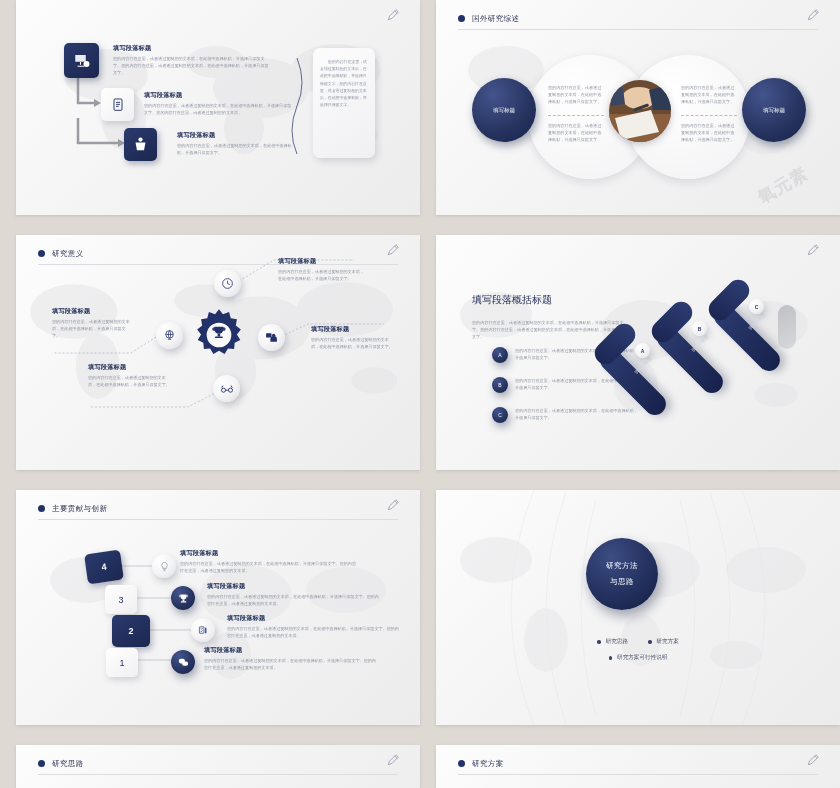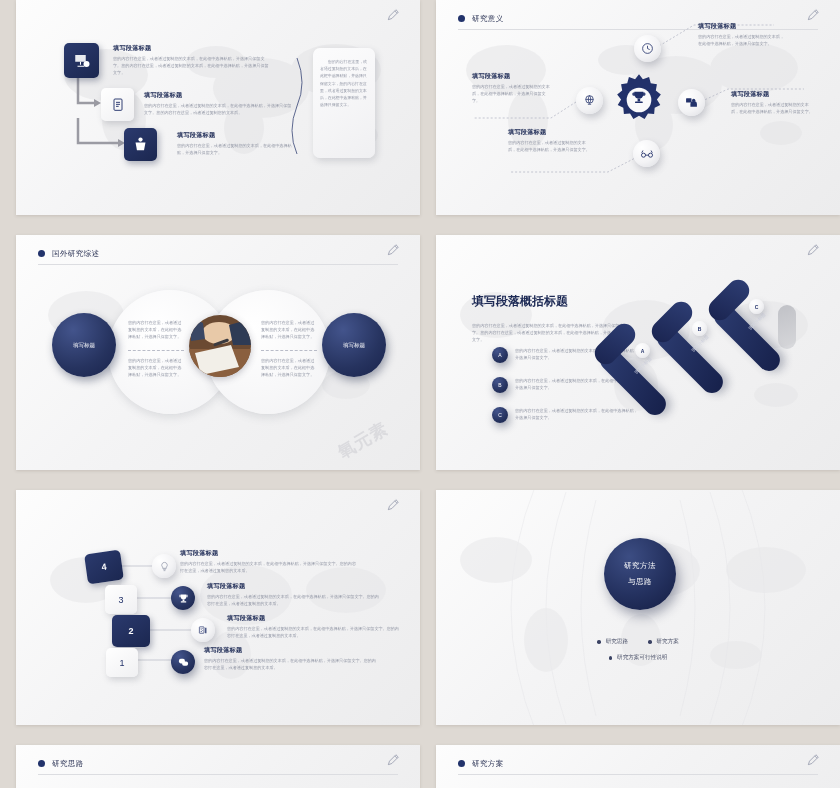--- a/index.html
+++ b/index.html
@@ -141,20 +141,72 @@
       <div class="body">您的内容打在这里，或者通过复制您的文本后，在此框中选择粘贴，并选择只保留文字。</div>
     </div>
 
     <div style="position:absolute;left:297px;top:48px;width:62px;height:110px;background:linear-gradient(150deg,#fcfcfd,#f0f0f2);border-radius:7px;box-shadow:2px 3px 7px rgba(80,85,100,.2);padding:10px 7px">
       <div class="body" style="text-indent:8px;line-height:1.85;font-size:3.9px">您的内容打在这里，或者通过复制您的文本后，在此框中选择粘贴，并选择只保留文字，您的内容打在这里，或者通过复制您的文本后，在此框中选择粘贴，并选择只保留文字。</div>
     </div>
   </div>
 
   <div class="slide">
     <div class="map">
+      <svg viewBox="0 0 404 235" preserveAspectRatio="xMidYMid slice">
+        <g fill="#e6e6e8">
+            <ellipse cx="70" cy="80" rx="38" ry="24"></ellipse>
+            <ellipse cx="250" cy="95" rx="46" ry="28"></ellipse>
+            <ellipse cx="330" cy="150" rx="24" ry="14"></ellipse>
+          </g>
+      </svg>
+    </div>
+    <div class="hdr">
+      <span class="dot"></span>
+      <span class="ttl">国外研究综述</span>
+    </div>
+    <div class="pencil">
+      <svg viewBox="0 0 24 24" fill="none" stroke="currentColor" stroke-width="1.3">
+          <path d="M4 20l2-6 11-11 4 4-11 11-6 2z"></path>
+          <path d="M15 5l4 4"></path>
+        </svg>
+    </div>
+
+    <div style="position:absolute;left:92px;top:55px;width:124px;height:124px;border-radius:50%;background:radial-gradient(circle at 38% 30%,#ffffff,#f2f2f4);box-shadow:0 3px 10px rgba(80,85,100,.16)"></div>
+    <div style="position:absolute;left:190px;top:55px;width:124px;height:124px;border-radius:50%;background:radial-gradient(circle at 38% 30%,#ffffff,#f2f2f4);box-shadow:0 3px 10px rgba(80,85,100,.16)"></div>
+
+    <div style="position:absolute;left:173px;top:80px;width:62px;height:62px;border-radius:50%;overflow:hidden;box-shadow:0 2px 7px rgba(60,60,80,.3)">
+      <svg viewBox="0 0 62 62" width="62" height="62">
+        <rect width="62" height="62" fill="#6b4a32"></rect>
+        <path d="M0 34h62v28H0z" fill="#8a5f3e"></path>
+        <path d="M6 38 L42 30 L50 52 L12 60z" fill="#f2efe8"></path>
+        <ellipse cx="30" cy="18" rx="17" ry="11" fill="#e8c9a8"></ellipse>
+        <path d="M40 10 L62 4 L62 30 L44 30z" fill="#2e3b55"></path>
+        <path d="M14 8 L2 2 L2 26 L16 24z" fill="#3a4764"></path>
+        <rect x="24" y="26" width="16" height="3" rx="1.5" fill="#3b3b40" transform="rotate(-20 32 27)"></rect>
+      </svg>
+    </div>
+
+    <div class="ballb" style="position:absolute;left:36px;top:78px;width:64px;height:64px;font-size:5.5px">
+      <span>填写标题</span>
+    </div>
+    <div class="ballb" style="position:absolute;left:306px;top:78px;width:64px;height:64px;font-size:5.5px">
+      <span>填写标题</span>
+    </div>
+
+    <div style="position:absolute;left:112px;top:84px;width:56px" class="body">您的内容打在这里，或者通过复制您的文本后，在此框中选择粘贴，并选择只保留文字。</div>
+    <div style="position:absolute;left:112px;top:122px;width:56px" class="body">您的内容打在这里，或者通过复制您的文本后，在此框中选择粘贴，并选择只保留文字。</div>
+    <div style="position:absolute;left:112px;top:115px;width:56px" class="dash"></div>
+    <div style="position:absolute;left:245px;top:84px;width:56px" class="body">您的内容打在这里，或者通过复制您的文本后，在此框中选择粘贴，并选择只保留文字。</div>
+    <div style="position:absolute;left:245px;top:122px;width:56px" class="body">您的内容打在这里，或者通过复制您的文本后，在此框中选择粘贴，并选择只保留文字。</div>
+    <div style="position:absolute;left:245px;top:115px;width:56px" class="dash"></div>
+    <div class="wm2">氧元素</div>
+  </div>
+
+  <div class="slide">
+    <div class="map">
       <svg viewBox="0 0 404 215" preserveAspectRatio="xMidYMid slice">
         <g fill="#e4e4e6">
           <ellipse cx="70" cy="70" rx="40" ry="25"></ellipse>
             <ellipse cx="92" cy="120" rx="20" ry="30"></ellipse>
           <ellipse cx="190" cy="60" rx="28" ry="15"></ellipse>
             <ellipse cx="240" cy="85" rx="46" ry="29"></ellipse>
           <ellipse cx="218" cy="125" rx="19" ry="25"></ellipse>
             <ellipse cx="318" cy="68" rx="44" ry="25"></ellipse>
           <ellipse cx="345" cy="133" rx="21" ry="12"></ellipse>
         </g>
@@ -231,90 +283,38 @@
     </div>
     <div style="position:absolute;left:72px;top:128px;width:82px">
       <div class="h4">填写段落标题</div>
       <div class="body">您的内容打在这里，或者通过复制您的文本后，在此框中选择粘贴，并选择只保留文字。</div>
     </div>
   </div>
 
   <div class="slide">
     <div class="map">
       <svg viewBox="0 0 404 235" preserveAspectRatio="xMidYMid slice">
-        <g fill="#e6e6e8">
-            <ellipse cx="70" cy="80" rx="38" ry="24"></ellipse>
-            <ellipse cx="250" cy="95" rx="46" ry="28"></ellipse>
-            <ellipse cx="330" cy="150" rx="24" ry="14"></ellipse>
-          </g>
-      </svg>
-    </div>
-    <div class="hdr">
-      <span class="dot"></span>
-      <span class="ttl">国外研究综述</span>
-    </div>
-    <div class="pencil">
-      <svg viewBox="0 0 24 24" fill="none" stroke="currentColor" stroke-width="1.3">
-          <path d="M4 20l2-6 11-11 4 4-11 11-6 2z"></path>
-          <path d="M15 5l4 4"></path>
-        </svg>
-    </div>
-
-    <div style="position:absolute;left:92px;top:55px;width:124px;height:124px;border-radius:50%;background:radial-gradient(circle at 38% 30%,#ffffff,#f2f2f4);box-shadow:0 3px 10px rgba(80,85,100,.16)"></div>
-    <div style="position:absolute;left:190px;top:55px;width:124px;height:124px;border-radius:50%;background:radial-gradient(circle at 38% 30%,#ffffff,#f2f2f4);box-shadow:0 3px 10px rgba(80,85,100,.16)"></div>
-
-    <div style="position:absolute;left:173px;top:80px;width:62px;height:62px;border-radius:50%;overflow:hidden;box-shadow:0 2px 7px rgba(60,60,80,.3)">
-      <svg viewBox="0 0 62 62" width="62" height="62">
-        <rect width="62" height="62" fill="#6b4a32"></rect>
-        <path d="M0 34h62v28H0z" fill="#8a5f3e"></path>
-        <path d="M6 38 L42 30 L50 52 L12 60z" fill="#f2efe8"></path>
-        <ellipse cx="30" cy="18" rx="17" ry="11" fill="#e8c9a8"></ellipse>
-        <path d="M40 10 L62 4 L62 30 L44 30z" fill="#2e3b55"></path>
-        <path d="M14 8 L2 2 L2 26 L16 24z" fill="#3a4764"></path>
-        <rect x="24" y="26" width="16" height="3" rx="1.5" fill="#3b3b40" transform="rotate(-20 32 27)"></rect>
-      </svg>
-    </div>
-
-    <div class="ballb" style="position:absolute;left:36px;top:78px;width:64px;height:64px;font-size:5.5px">
-      <span>填写标题</span>
-    </div>
-    <div class="ballb" style="position:absolute;left:306px;top:78px;width:64px;height:64px;font-size:5.5px">
-      <span>填写标题</span>
-    </div>
-
-    <div style="position:absolute;left:112px;top:84px;width:56px" class="body">您的内容打在这里，或者通过复制您的文本后，在此框中选择粘贴，并选择只保留文字。</div>
-    <div style="position:absolute;left:112px;top:122px;width:56px" class="body">您的内容打在这里，或者通过复制您的文本后，在此框中选择粘贴，并选择只保留文字。</div>
-    <div style="position:absolute;left:112px;top:115px;width:56px" class="dash"></div>
-    <div style="position:absolute;left:245px;top:84px;width:56px" class="body">您的内容打在这里，或者通过复制您的文本后，在此框中选择粘贴，并选择只保留文字。</div>
-    <div style="position:absolute;left:245px;top:122px;width:56px" class="body">您的内容打在这里，或者通过复制您的文本后，在此框中选择粘贴，并选择只保留文字。</div>
-    <div style="position:absolute;left:245px;top:115px;width:56px" class="dash"></div>
-    <div class="wm2">氧元素</div>
-  </div>
-
-  <div class="slide">
-    <div class="map">
-      <svg viewBox="0 0 404 235" preserveAspectRatio="xMidYMid slice">
         <g fill="#e5e5e7">
             <ellipse cx="60" cy="80" rx="36" ry="23"></ellipse>
             <ellipse cx="210" cy="95" rx="44" ry="30"></ellipse>
             <ellipse cx="200" cy="150" rx="22" ry="26"></ellipse>
             <ellipse cx="330" cy="90" rx="42" ry="24"></ellipse>
             <ellipse cx="340" cy="160" rx="22" ry="12"></ellipse>
           </g>
       </svg>
     </div>
     <div class="pencil">
       <svg viewBox="0 0 24 24" fill="none" stroke="currentColor" stroke-width="1.3">
           <path d="M4 20l2-6 11-11 4 4-11 11-6 2z"></path>
           <path d="M15 5l4 4"></path>
         </svg>
     </div>
 
     <div style="position:absolute;left:36px;top:58px;width:158px">
-      <div style="font-size:12px;font-weight:bold;color:#1d2a55;margin-bottom:12px">填写段落概括标题</div>
+      <div style="font-size:10px;font-weight:normal;color:#1d2a55;margin-bottom:12px">填写段落概括标题</div>
       <div class="body">您的内容打在这里，或者通过复制您的文本后，在此框中选择粘贴，并选择只保留文字。您的内容打在这里，或者通过复制您的文本后，在此框中选择粘贴，并选择只保留文字。</div>
     </div>
 
     <div style="position:absolute;left:56px;top:112px;width:146px">
       <div style="display:flex;gap:7px;margin-bottom:14px;align-items:flex-start">
         <div class="ballb" style="width:16px;height:16px;font-size:5px;flex:none">A</div>
         <div class="body">您的内容打在这里，或者通过复制您的文本后，在此框中选择粘贴，并选择只保留文字。</div>
       </div>
       <div style="display:flex;gap:7px;margin-bottom:14px;align-items:flex-start">
         <div class="ballb" style="width:16px;height:16px;font-size:5px;flex:none">B</div>
@@ -348,20 +348,24 @@
   <div class="slide">
     <div class="map">
       <svg viewBox="0 0 404 235" preserveAspectRatio="xMidYMid slice">
         <g fill="#e6e6e8">
             <ellipse cx="70" cy="90" rx="36" ry="23"></ellipse>
             <ellipse cx="230" cy="105" rx="46" ry="30"></ellipse>
             <ellipse cx="215" cy="165" rx="20" ry="24"></ellipse>
             <ellipse cx="330" cy="100" rx="40" ry="23"></ellipse>
           </g>
       </svg>
+    </div>
+    <div class="hdr">
+      <span class="dot"></span>
+      <span class="ttl">主要贡献与创新</span>
     </div>
     <div class="pencil">
       <svg viewBox="0 0 24 24" fill="none" stroke="currentColor" stroke-width="1.3">
           <path d="M4 20l2-6 11-11 4 4-11 11-6 2z"></path>
           <path d="M15 5l4 4"></path>
         </svg>
     </div>
 
     <svg style="position:absolute;left:0;top:0;width:100%;height:100%">
       <path d="M103 76 L139 76" stroke="#c3c5cf" stroke-width=".9"></path>
@@ -436,21 +440,21 @@
           <path d="M160 10 q-30 108 0 216"></path>
             <path d="M130 2 q-40 116 0 232"></path>
             <path d="M100 -6 q-50 124 0 248"></path>
           <path d="M244 10 q30 108 0 216"></path>
             <path d="M274 2 q40 116 0 232"></path>
             <path d="M304 -6 q50 124 0 248"></path>
         </g>
       </svg>
     </div>
 
-    <div style="position:absolute;left:168px;top:48px;width:72px;height:72px;border-radius:50%;background:radial-gradient(circle at 35% 26%,#3c4d83 0%,#24315f 55%,#141d42 100%);box-shadow:3px 6px 12px rgba(25,35,65,.38);display:flex;flex-direction:column;align-items:center;justify-content:center;color:#fff">
+    <div style="position:absolute;left:150px;top:48px;width:72px;height:72px;border-radius:50%;background:radial-gradient(circle at 35% 26%,#3c4d83 0%,#24315f 55%,#141d42 100%);box-shadow:3px 6px 12px rgba(25,35,65,.38);display:flex;flex-direction:column;align-items:center;justify-content:center;color:#fff">
       <div style="font-size:7.5px;letter-spacing:.5px">研究方法</div>
       <div style="font-size:7.5px;letter-spacing:.5px;margin-top:6px">与思路</div>
     </div>
 
     <div style="position:absolute;left:0;right:0;top:148px;display:flex;flex-direction:column;align-items:center;gap:8px">
       <div style="display:flex;gap:20px">
         <div style="display:flex;align-items:center;gap:5px">
           <span style="width:3.5px;height:3.5px;border-radius:50%;background:#3a4263;display:inline-block"></span>
           <span style="font-size:5.6px;color:#4a5068">研究思路</span>
         </div>

